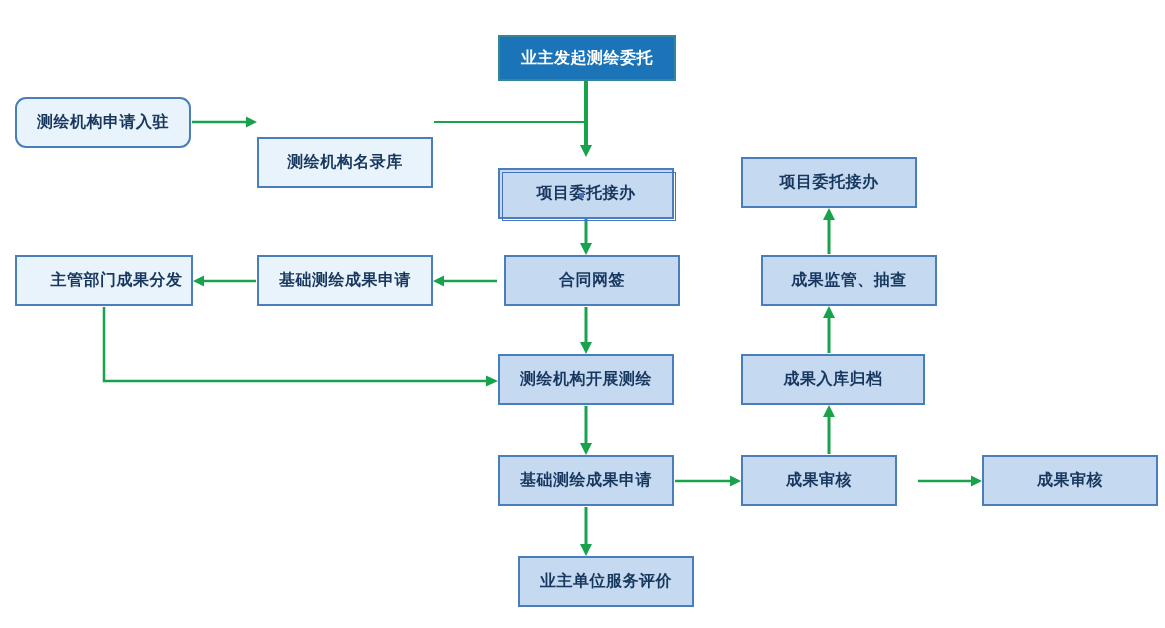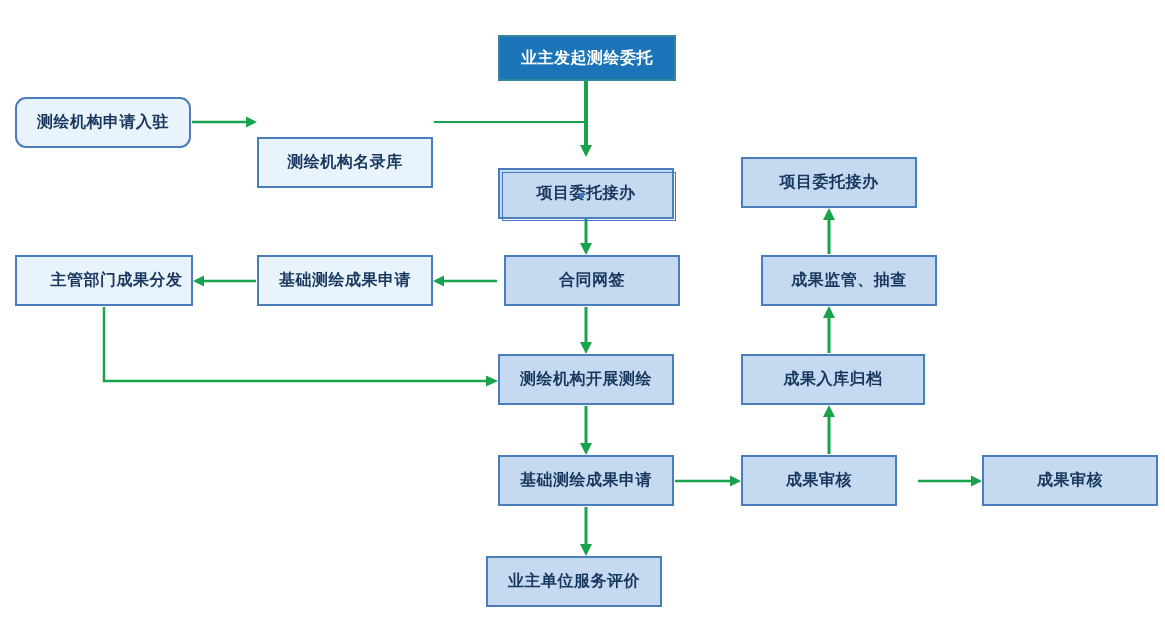--- a/index.html
+++ b/index.html
@@ -189,17 +189,17 @@
   </div>
 
   <div class="node medium" style="left:741px; top:455px; width:156px; height:51px;">
     <span>成果审核</span>
   </div>
 
   <div class="node medium" style="left:982px; top:455px; width:176px; height:51px;">
     <span>成果审核</span>
   </div>
 
-  <div class="node medium" style="left:486px; top:556px; width:176px; height:51px;">
+  <div class="node medium" style="left:518px; top:556px; width:176px; height:51px;">
     <span>业主单位服务评价</span>
   </div>
 
 </div>
 
 </body></html>

